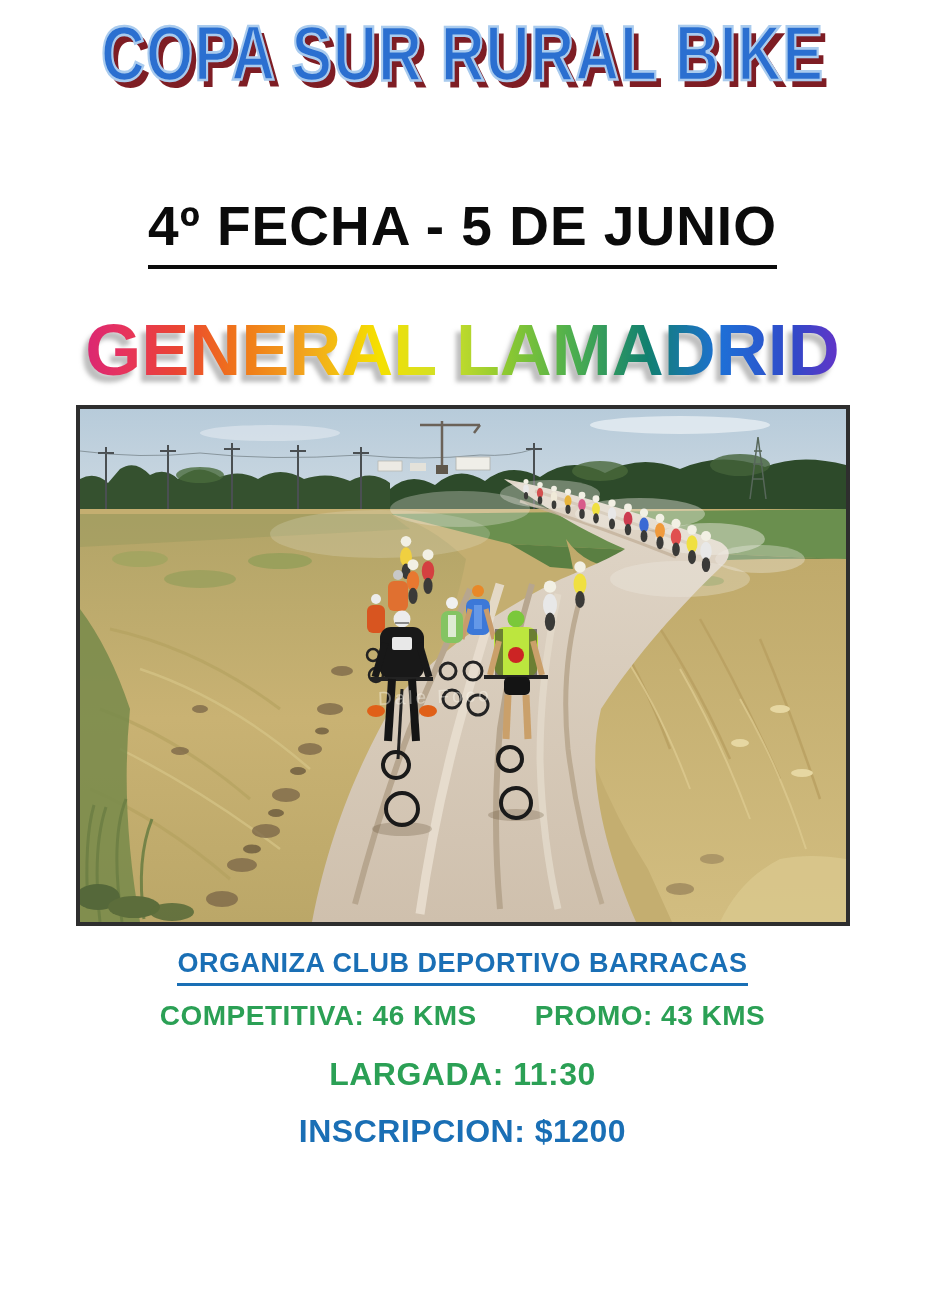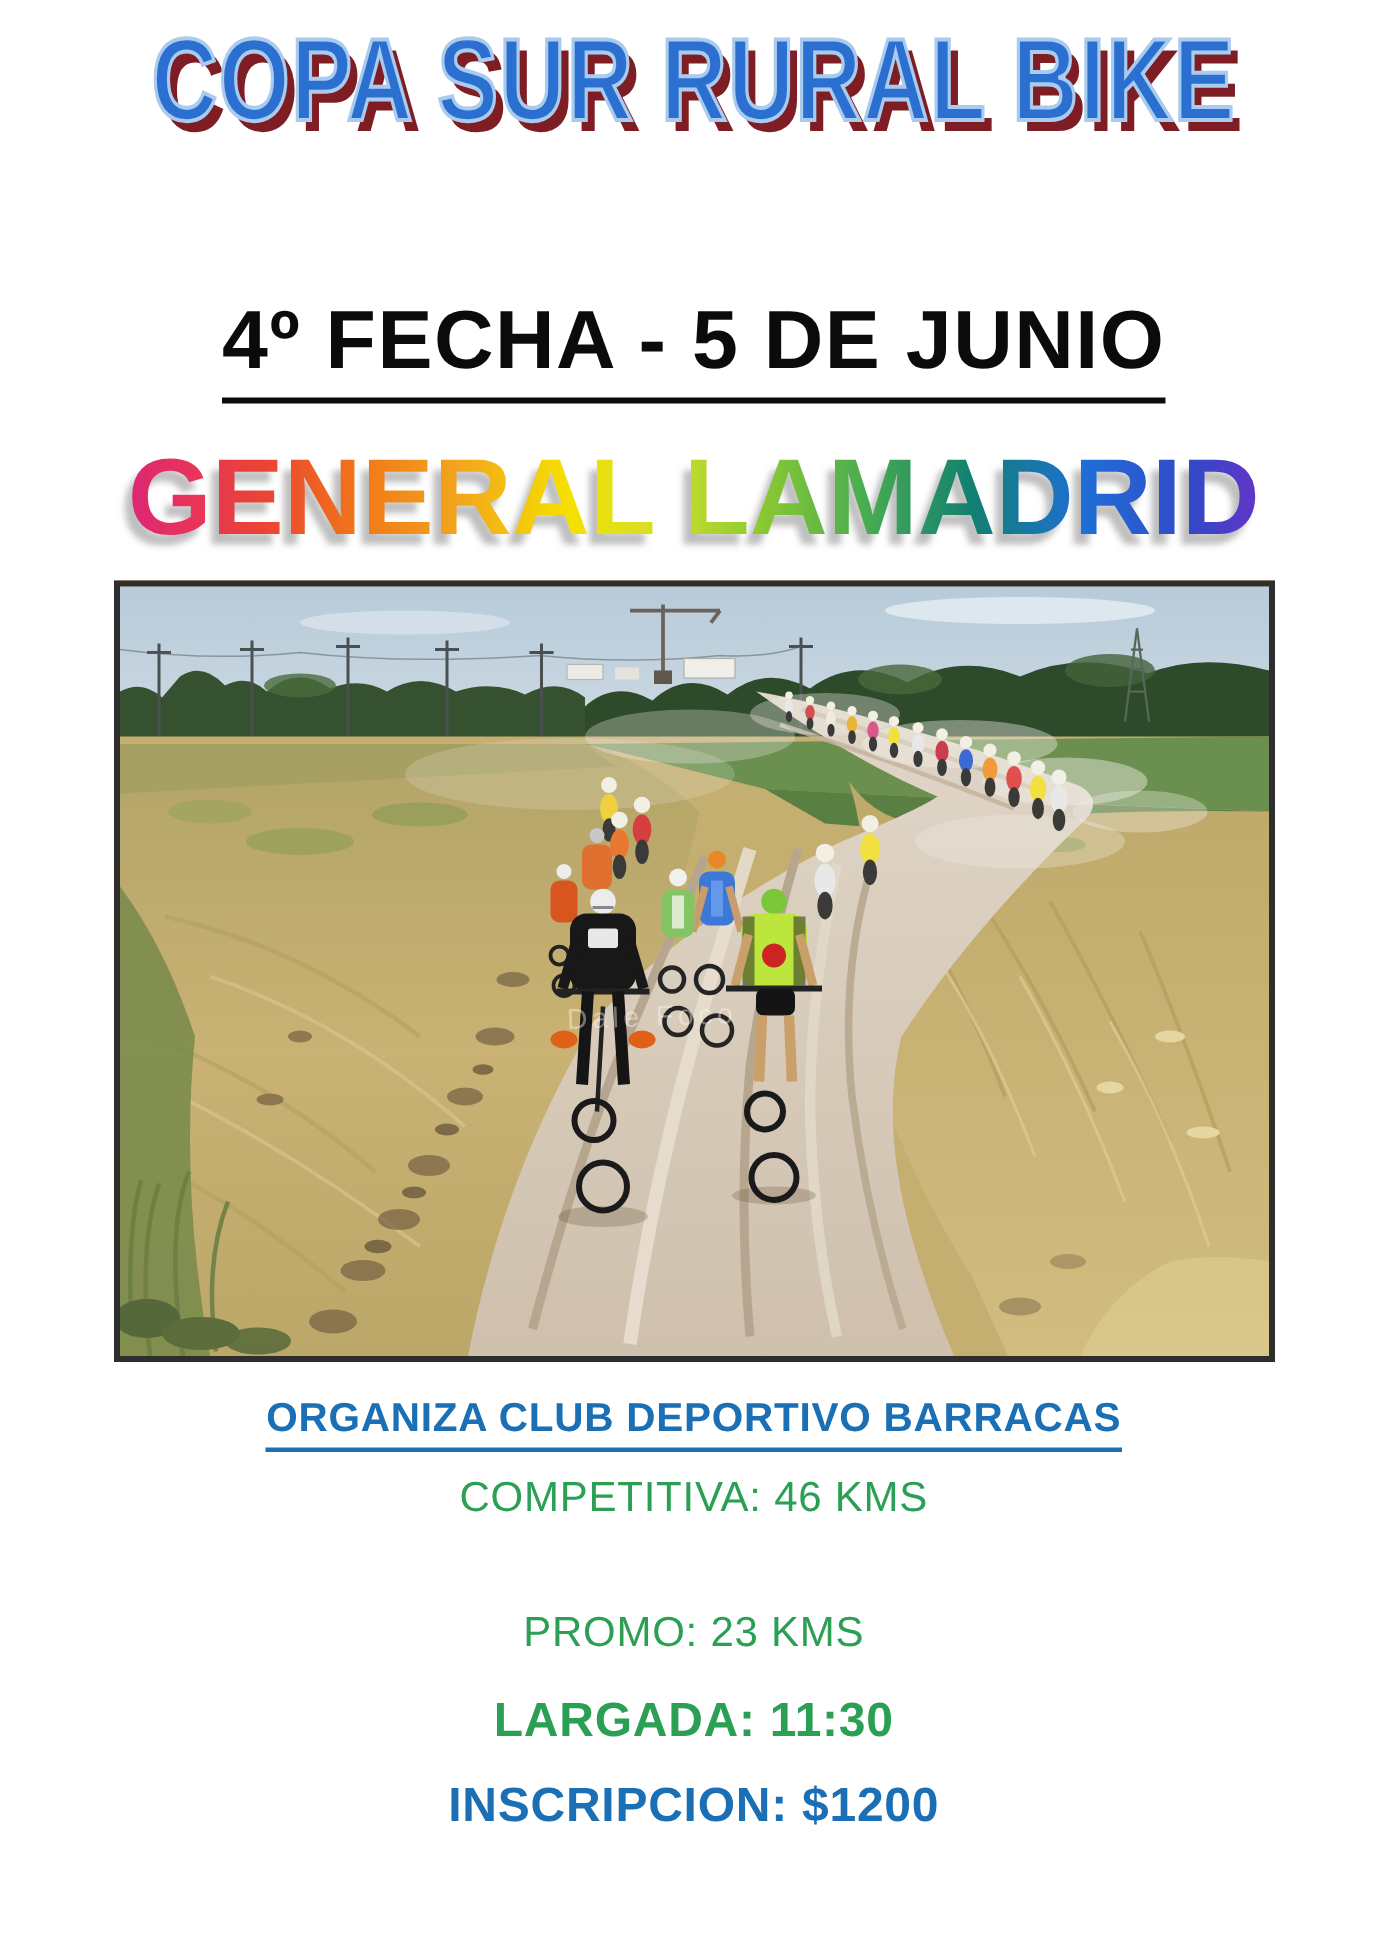--- a/index.html
+++ b/index.html
@@ -22,21 +22,21 @@
 
   
   .date-heading { margin-top:112px; font-size:55px; font-weight:bold; color:#0b0b0b; }
   .date-heading span {
     display:inline-block; letter-spacing:1px;
     border-bottom:4px solid #0b0b0b; padding-bottom:7px;
   }
 
   
   .location-heading {
-    margin-top:22px; font-size:72px; font-weight:bold; white-space:nowrap;
+    margin-top:40px; font-size:72px; font-weight:bold; white-space:nowrap;
     background:linear-gradient(90deg,#a818a8 0%,#d4207e 7%,#e63260 13%,#ea4434 19%,
       #f07818 26%,#f2a51e 33%,#f5e000 41%,#cfe02a 48%,#8ac832 55%,#4cae4f 62%,
       #128070 70%,#1e6fd6 78%,#3348c8 86%,#7a2bc8 93%,#b81fb8 100%);
     -webkit-background-clip:text; background-clip:text; color:transparent;
     filter:drop-shadow(-5px 7px 2px rgba(125,125,125,0.5));
   }
 
   
   .photo-frame {
     width:774px; height:521px; margin:14px auto 0;
@@ -49,23 +49,23 @@
     transform:rotate(-2deg); pointer-events:none;
   }
 
   
   .organizer { margin-top:22px; font-size:27px; font-weight:bold; color:var(--heading-blue,#1a6fb5); }
   .organizer span {
     display:inline-block; letter-spacing:0.5px;
     border-bottom:3px solid var(--heading-blue,#1a6fb5); padding-bottom:4px;
   }
   .distances {
-    margin-top:14px; font-size:28px; font-weight:normal; letter-spacing:0.5px;
+    margin-top:14px; font-size:28px; font-weight:bold; letter-spacing:0.5px;
     color:var(--text-green,#2ba055);
-    display:flex; justify-content:center; gap:58px;flex-direction:column;
+    display:flex; justify-content:center; gap:58px;
   }
   .line { font-size:32px; font-weight:bold; letter-spacing:0.5px; }
   .green { color:var(--text-green,#2ba055); }
   .blue  { color:var(--heading-blue,#1a6fb5); }
   .mt24 { margin-top:24px; } .mt20 { margin-top:20px; } .mt18 { margin-top:18px; } .mt22 { margin-top:22px; }
   .website { margin-top:22px; font-size:37px; font-weight:bold; letter-spacing:0.5px; color:var(--text-black,#0d0d0d); }
 </style>
 </head>
 <body>
 
@@ -319,20 +319,20 @@
         </g>
       </g>
     </svg>
     <span class="watermark">Dale Foco</span>
   </figure>
 
   <p class="organizer"><span>ORGANIZA CLUB DEPORTIVO BARRACAS</span></p>
 
   <div class="distances">
     <span>COMPETITIVA: 46 KMS</span>
-    <span>PROMO: 23 KMS</span>
+    <span>PROMO: 43 KMS</span>
   </div>
 
   <p class="line green mt24">LARGADA: 11:30</p>
   <p class="line blue mt20">INSCRIPCION: $1200</p>
 
 
 </main>
 
 </body></html>

